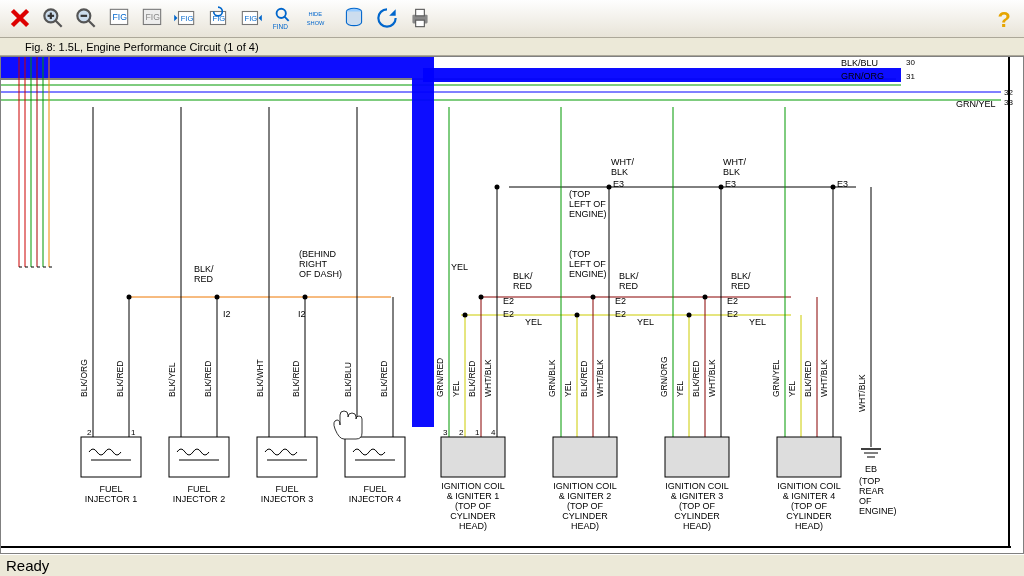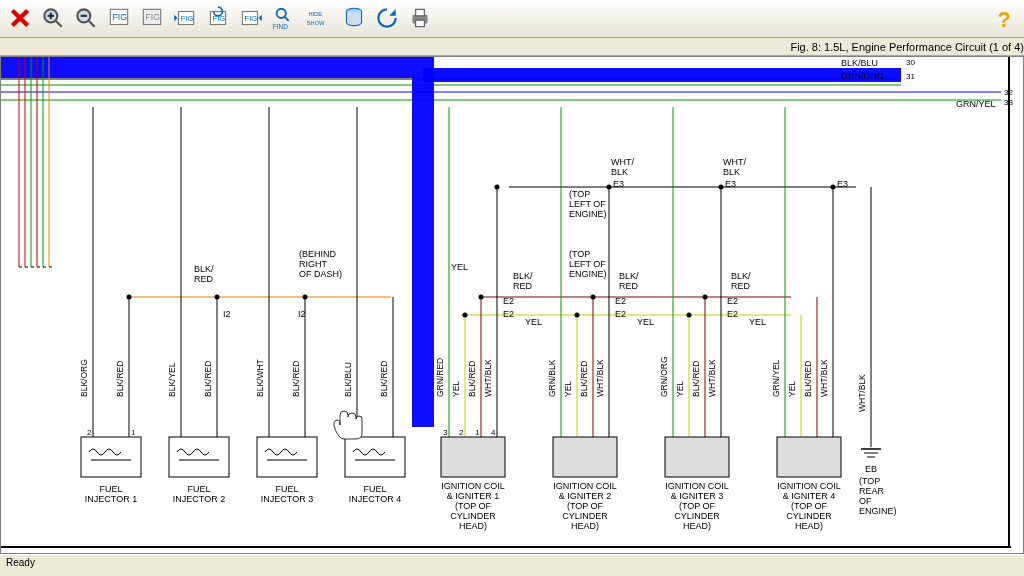--- a/index.html
+++ b/index.html
@@ -1,23 +1,23 @@
 <!DOCTYPE html>
 <html><head>
 <meta charset="utf-8">
 <style>
   * { box-sizing: border-box; margin: 0; padding: 0; }
   body { font-family: Arial, sans-serif; font-size: 10px; background: #ece9d8; width: 1024px; height: 576px; overflow: hidden; }
   .toolbar { height: 38px; background: linear-gradient(#fefefe,#e8e4d8); border-bottom: 1px solid #aca899; display: flex; align-items: flex-start; padding: 2px 4px; gap: 1px; position: relative; }
   .tbtn { width: 32px; height: 32px; border: 1px solid transparent; background: transparent; display: flex; align-items: center; justify-content: center; cursor: pointer; border-radius: 3px; flex-direction: column; }
   .tbtn svg { width: 26px; height: 26px; }
   .tbtn.help { margin-left: auto; }
-  .titlebar { height: 18px; background: #ece9d8; border-bottom: 1px solid #aca899; text-align: right; font-size: 11px; line-height: 18px; color: #000; }
+  .titlebar { height: 18px; background: #ece9d8; border-bottom: 1px solid #aca899; text-align: left; font-size: 11px; line-height: 18px; color: #000; padding-left: 25px; }
   .canvas-wrap { position: relative; width: 1024px; height: 498px; background: #fff; overflow: hidden; border: 1px solid #808080; }
-  .status { height: 20px; background: #ece9d8; border-top: 1px solid #fff; font-size: 10px; padding: 2px 6px; color: #000; }
+  .status { height: 20px; background: #ece9d8; border-top: 1px solid #fff; font-size: 15px; padding: 2px 6px; color: #000; }
   svg.diagram { position: absolute; left: 0; top: 0; }
   .lbl { font-size: 9px; font-family: Arial, sans-serif; fill: #000; }
   .vtxt { font-size: 8.5px; font-family: Arial, sans-serif; fill: #000; }
   .complabel { font-size: 9px; font-family: Arial, sans-serif; fill: #000; text-anchor: middle; }
   .pin { font-size: 8px; fill:#000; }
 </style>
 </head>
 <body>
 
 <div class="toolbar">

